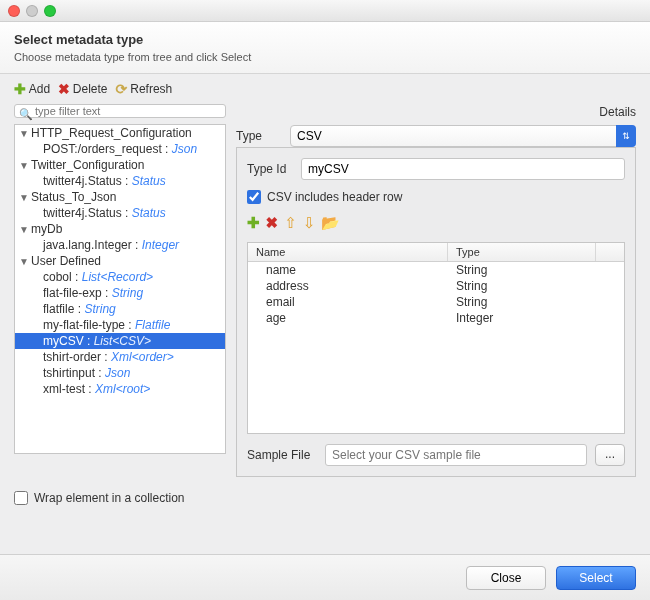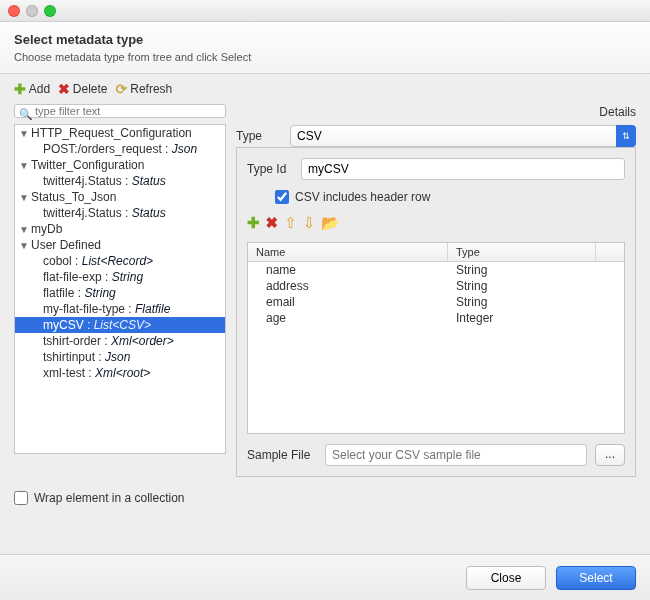--- a/index.html
+++ b/index.html
@@ -24,31 +24,31 @@
   .filter input { width:100%; height:14px; border:1px solid #c6c6c6; border-radius:3px; padding:2px 6px 2px 20px; font-size:11px; background:#fff; }
   .filter .fi-icon { position:absolute; left:5px; top:4px; color:#888; font-size:11px; }
   .tree { border:1px solid #c6c6c6; background:#fff; margin-top:6px; height:330px; overflow:auto; font-size:12px; }
   .tree-row { padding:1px 4px; white-space:nowrap; }
   .tree-row.group { display:flex; align-items:center; gap:2px; }
   .tree-row .tw { color:#6f6f6f; font-size:10px; display:inline-block; width:10px; }
   .tree-row.leaf { padding-left:28px; }
   .tree-row.sel { background:#2f6fe0; color:#fff; }
   .tree-row.sel .ttype { color:#e8f0ff; }
   .tname { }
-  .ttype { font-style:italic; color:#0f172a; }
+  .ttype { font-style:italic; color:#3b82f6; }
   .right { flex:1; display:flex; flex-direction:column; }
   .details-h { text-align:right; font-size:12px; margin:1px 0 6px; color:#333; }
   .details-body { border:1px solid #c6c6c6; background:#ececed; padding:10px; display:flex; flex-direction:column; gap:10px; height:330px; }
   .row { display:flex; align-items:center; gap:8px; }
   .lbl { font-size:12px; color:#333; min-width:46px; }
   .sel-wrap { flex:1; position:relative; }
   .sel-wrap select { width:100%; height:22px; border:1px solid #c6c6c6; border-radius:4px; background:linear-gradient(#fff,#f4f4f4); font-size:12px; padding:1px 22px 1px 6px; appearance:none; -webkit-appearance:none; }
   .sel-caret { position:absolute; right:0; top:0; width:20px; height:22px; background:#2f72e1; border-radius:0 4px 4px 0; display:flex; align-items:center; justify-content:center; color:#fff; font-size:9px; pointer-events:none; }
   .txtfield { flex:1; height:22px; border:1px solid #c6c6c6; border-radius:3px; background:#fff; font-size:12px; padding:2px 6px; }
-  .chk { display:flex; align-items:center; gap:6px; font-size:12px;margin-left:28px; }
+  .chk { display:flex; align-items:center; gap:6px; font-size:12px; }
   .chk input { width:14px; height:14px; accent-color:#2f72e1; }
   .mini-tb { display:flex; gap:6px; }
   .mini-tb span { font-size:15px; cursor:pointer; }
   .mini-add { color:#6fb024; font-weight:bold; }
   .mini-del { color:#cc2f2a; font-weight:bold; }
   .mini-up { color:#e0a030; }
   .mini-dn { color:#e0a030; }
   .mini-open { color:#d79b2e; }
   .table { flex:1; border:1px solid #c6c6c6; background:#fff; display:flex; flex-direction:column; }
   .thead { display:flex; background:linear-gradient(#fbfbfb,#efefef); border-bottom:1px solid #d0d0d0; font-size:11px; }
@@ -118,20 +118,21 @@
         <div class="tree-row leaf"><span class="tname">twitter4j.Status</span> : <span class="ttype">Status</span></div>
         <div class="tree-row group">
           <span class="tw">▼</span>
           <span class="tname">Status_To_Json</span>
         </div>
         <div class="tree-row leaf"><span class="tname">twitter4j.Status</span> : <span class="ttype">Status</span></div>
         <div class="tree-row group">
           <span class="tw">▼</span>
           <span class="tname">myDb</span>
         </div>
+        <div class="tree-row leaf"><span class="tname">java.lang.Integer</span> : <span class="ttype">Integer</span></div>
         <div class="tree-row group">
           <span class="tw">▼</span>
           <span class="tname">User Defined</span>
         </div>
         <div class="tree-row leaf"><span class="tname">cobol</span> : <span class="ttype">List&lt;Record&gt;</span></div>
         <div class="tree-row leaf"><span class="tname">flat-file-exp</span> : <span class="ttype">String</span></div>
         <div class="tree-row leaf"><span class="tname">flatfile</span> : <span class="ttype">String</span></div>
         <div class="tree-row leaf"><span class="tname">my-flat-file-type</span> : <span class="ttype">Flatfile</span></div>
         <div class="tree-row leaf sel"><span class="tname">myCSV</span> : <span class="ttype">List&lt;CSV&gt;</span></div>
         <div class="tree-row leaf"><span class="tname">tshirt-order</span> : <span class="ttype">Xml&lt;order&gt;</span></div>

